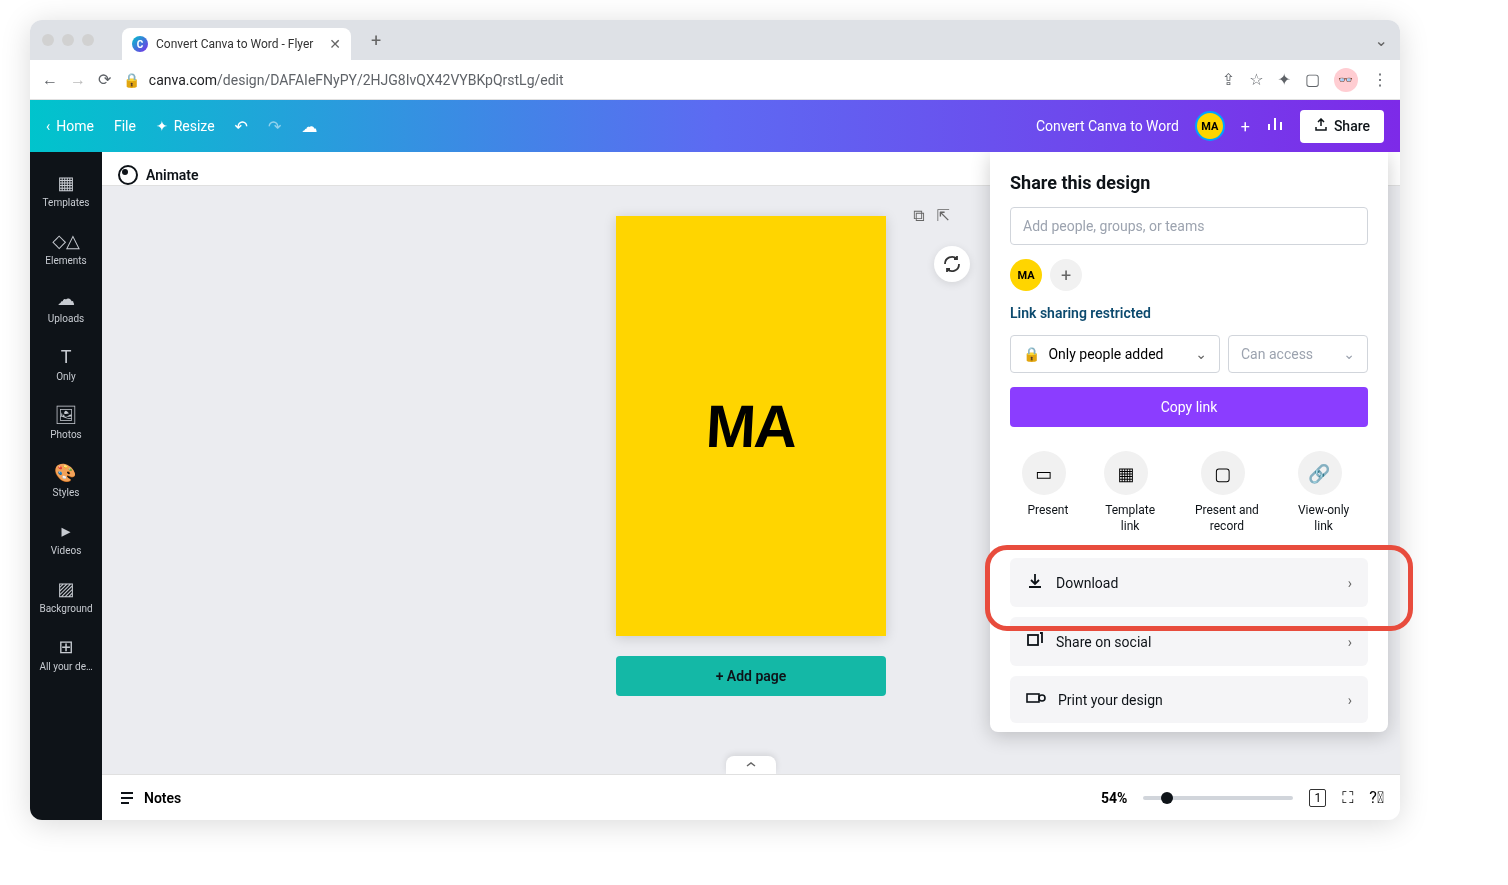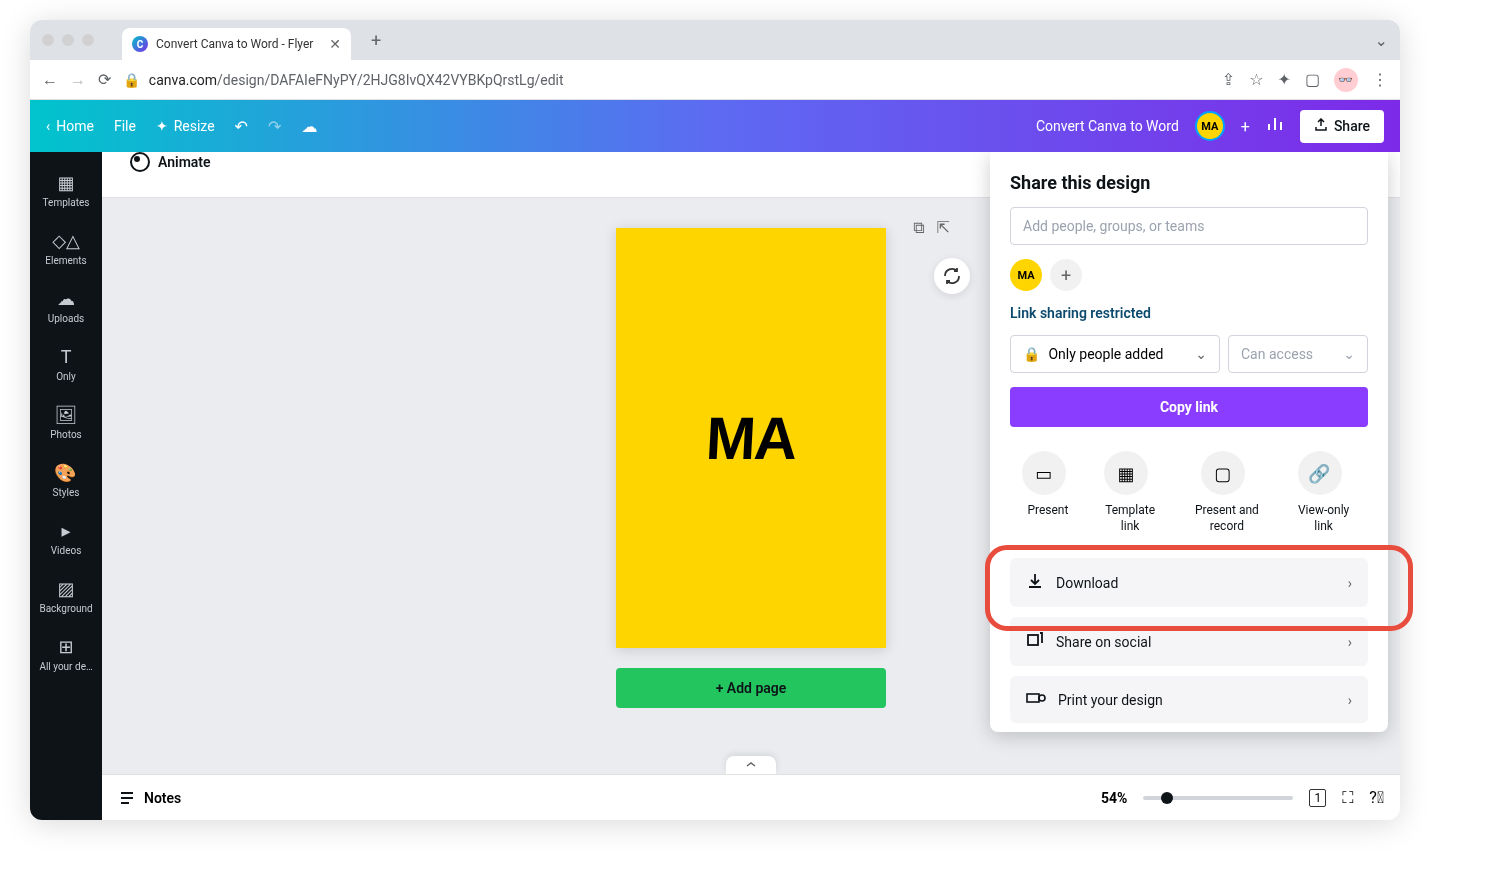--- a/index.html
+++ b/index.html
@@ -35,31 +35,31 @@
 .share-btn { background: #fff; color: #0e1318; padding: 8px 14px; border-radius: 4px; font-size: 14px; font-weight: 500; display: flex; align-items: center; gap: 6px; cursor: pointer; }
 .header-icon-btn { cursor: pointer; }
 
 .app-body { flex: 1; display: flex; overflow: hidden; position: relative; }
 .sidebar { width: 72px; background: #0e1318; display: flex; flex-direction: column; align-items: center; padding-top: 12px; gap: 6px; color: #c7cbd1; }
 .sidebar-item { display: flex; flex-direction: column; align-items: center; gap: 4px; padding: 8px 0; cursor: pointer; width: 100%; }
 .sidebar-item .label { font-size: 10px; }
 .sidebar-icon { font-size: 18px; }
 
 .editor { flex: 1; display: flex; flex-direction: column; background: #ebecf0; position: relative; }
-.toolbar { height: 46px; background: #fff; display: flex; align-items: flex-start; padding: 0 28px; gap: 10px; border-bottom: 1px solid #e0e0e0; }
+.toolbar { height: 34px; background: #fff; display: flex; align-items: flex-end; padding: 0 16px; gap: 10px; border-bottom: 1px solid #e0e0e0; }
 .toolbar-btn { display: flex; align-items: center; gap: 8px; font-size: 14px; font-weight: 600; color: #0e1318; cursor: pointer; }
 .animate-icon { width: 20px; height: 20px; border: 2px solid #0e1318; border-radius: 50%; position: relative; }
 .animate-icon::after { content: ''; position: absolute; top: 2px; left: 2px; width: 6px; height: 6px; background: #0e1318; border-radius: 50%; }
 
 .canvas-area { flex: 1; display: flex; flex-direction: column; align-items: center; justify-content: flex-start; padding-top: 30px; gap: 20px; position: relative; overflow: hidden; }
 .canvas-actions { position: absolute; right: 450px; top: 20px; display: flex; gap: 12px; color: #666; }
 .refresh-btn { position: absolute; right: 430px; top: 60px; width: 36px; height: 36px; background: #fff; border-radius: 50%; display: flex; align-items: center; justify-content: center; box-shadow: 0 2px 8px rgba(0,0,0,0.1); }
 .canvas { width: 270px; height: 420px; background: #ffd500; display: flex; align-items: center; justify-content: center; box-shadow: 0 2px 12px rgba(0,0,0,0.15); }
 .canvas-text { font-size: 60px; font-weight: 900; color: #000; font-family: Impact, sans-serif; letter-spacing: -2px; transform: skew(-3deg); }
-.add-page-btn { width: 270px; background: #22c55e; padding: 12px; text-align: center; font-size: 14px; font-weight: 600; color: #0e1318; border-radius: 4px; cursor: pointer; }
+.add-page-btn { width: 270px; background: #14b8a6; padding: 12px; text-align: center; font-size: 14px; font-weight: 600; color: #0e1318; border-radius: 4px; cursor: pointer; }
 .expand-tab { position: absolute; bottom: 0; left: 50%; transform: translateX(-50%); width: 50px; height: 18px; background: #fff; border-radius: 8px 8px 0 0; display: flex; align-items: center; justify-content: center; box-shadow: 0 -2px 6px rgba(0,0,0,0.1); }
 
 .bottom-bar { height: 46px; background: #fff; border-top: 1px solid #e0e0e0; display: flex; align-items: center; padding: 3px 16px; gap: 12px; }
 .notes-btn { display: flex; align-items: center; gap: 8px; font-size: 14px; font-weight: 600; cursor: pointer; }
 .bottom-right { margin-left: auto; display: flex; align-items: center; gap: 16px; }
 .zoom-level { font-size: 14px; font-weight: 700; }
 .zoom-slider { width: 150px; height: 4px; background: #d1d5db; border-radius: 2px; position: relative; }
 .zoom-slider::after { content: ''; position: absolute; left: 12%; top: -4px; width: 12px; height: 12px; background: #0e1318; border-radius: 50%; }
 .bb-icon { cursor: pointer; }
 
@@ -68,21 +68,21 @@
 .people-input { border: 1px solid #d1d5db; border-radius: 4px; padding: 10px 12px; font-size: 14px; color: #9ca3af; }
 .people-row { display: flex; gap: 8px; align-items: center; }
 .people-avatar { width: 32px; height: 32px; border-radius: 50%; background: #ffd500; display: flex; align-items: center; justify-content: center; font-size: 11px; font-weight: bold; color: #000; }
 .add-circle { width: 32px; height: 32px; border-radius: 50%; background: #f1f1f1; display: flex; align-items: center; justify-content: center; font-size: 18px; color: #666; cursor: pointer; }
 .restrict-label { font-size: 14px; font-weight: 600; color: #0c4a6e; }
 .select-row { display: flex; gap: 8px; }
 .select-box { border: 1px solid #d1d5db; border-radius: 4px; padding: 10px 12px; font-size: 14px; display: flex; align-items: center; gap: 8px; }
 .select-box.main { flex: 1; }
 .select-box.secondary { color: #9ca3af; width: 140px; justify-content: space-between; }
 .chevron { margin-left: auto; color: #666; }
-.copy-link-btn { background: #8b3dff; color: #fff; padding: 12px; border-radius: 4px; text-align: center; font-size: 14px; font-weight: 700; cursor: pointer; }
+.copy-link-btn { background: #8b3dff; color: #fff; padding: 12px; border-radius: 4px; text-align: center; font-size: 14px; font-weight: 400; cursor: pointer; }
 .share-options-row { display: flex; justify-content: space-around; padding: 10px 0; }
 .share-option { display: flex; flex-direction: column; align-items: center; gap: 8px; cursor: pointer; }
 .option-circle { width: 44px; height: 44px; border-radius: 50%; background: #f1f1f1; display: flex; align-items: center; justify-content: center; font-size: 18px; }
 .option-label { font-size: 12px; color: #0e1318; text-align: center; max-width: 70px; line-height: 1.3; margin-left: 8px; }
 .action-list { display: flex; flex-direction: column; gap: 10px; }
 .action-item { background: #f5f5f7; border-radius: 6px; padding: 14px 16px; display: flex; align-items: center; gap: 12px; font-size: 14px; color: #0e1318; cursor: pointer; }
 .action-item .chev { margin-left: auto; color: #666; }
 
 .highlight-box { position: absolute; border: 5px solid #e84c3d; border-radius: 22px; pointer-events: none; z-index: 200; }
 </style>

